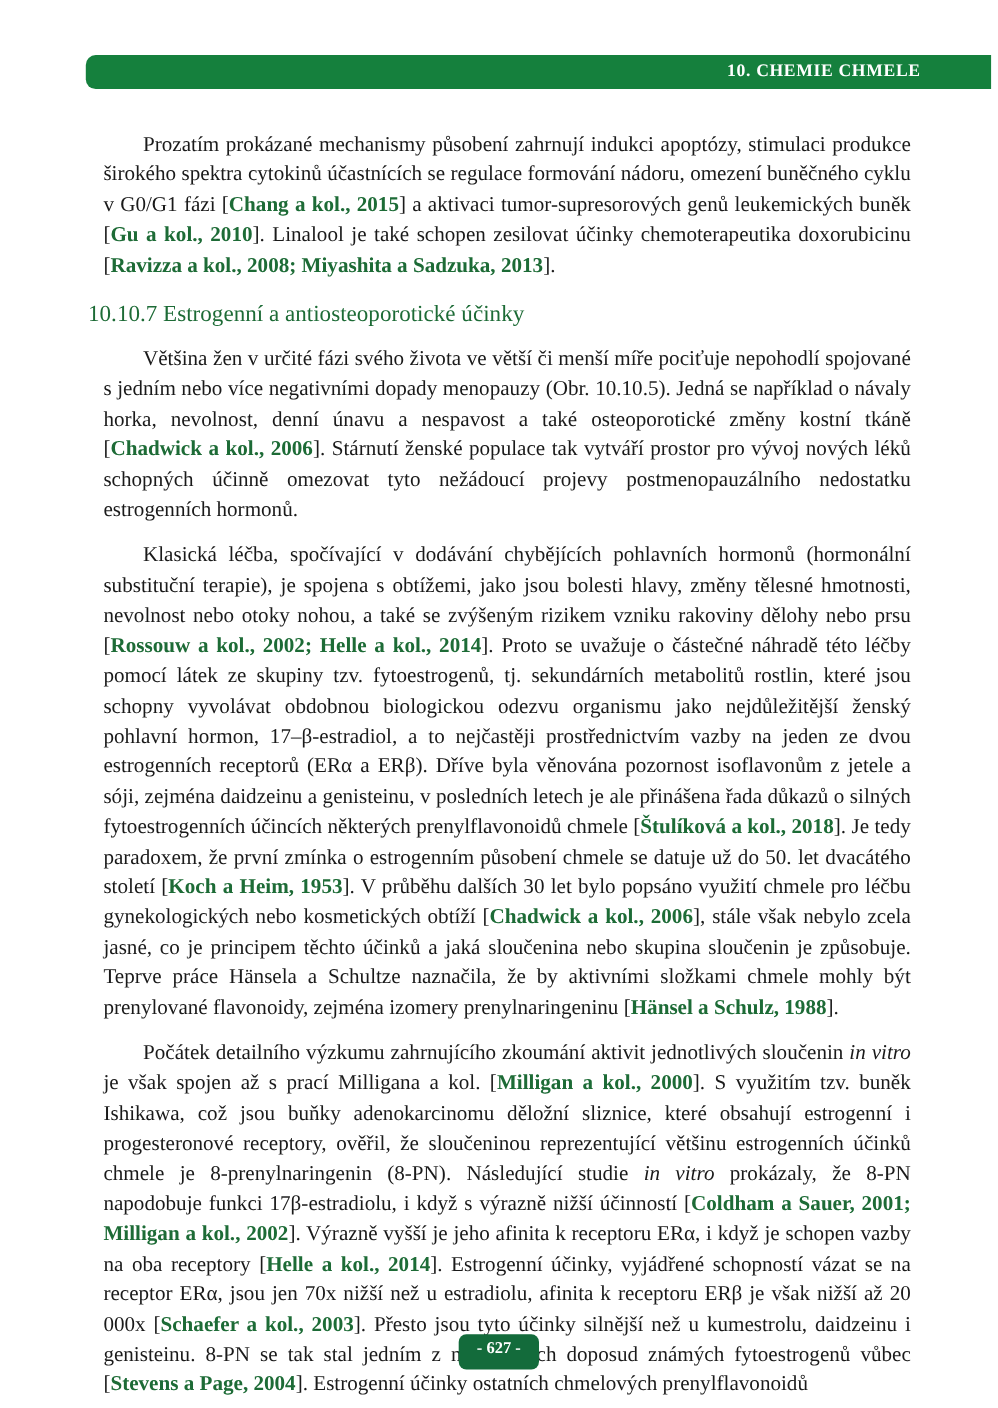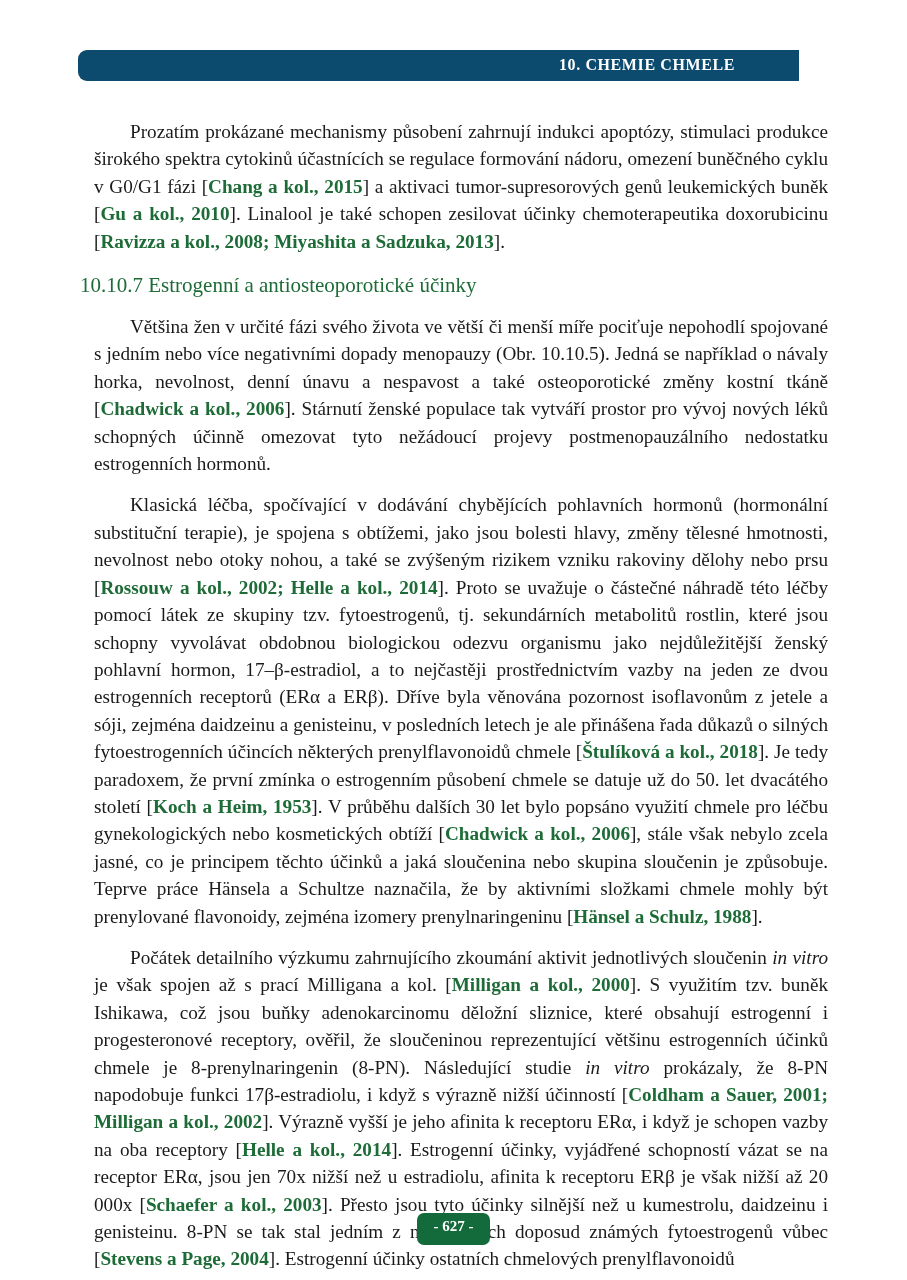--- a/index.html
+++ b/index.html
@@ -1,19 +1,19 @@
 <!DOCTYPE html>
 <html><head>
 <meta charset="utf-8">
 <style>
   html, body { margin:0; padding:0; background:#ffffff; }
   body { width:907px; height:1280px; position:relative; overflow:hidden;
          font-family:"Liberation Serif", serif; color:#1a1a1a; }
-  .header-bar { position:absolute; left:78px; top:50px; width:721px; height:31px;
-                background:#0c4a6e; border-radius:9px 0 0 9px; }
+  .header-bar { position:absolute; left:78px; top:50px; width:823px; height:31px;
+                background:#15803d; border-radius:9px 0 0 9px; }
   .header-title { position:absolute; right:64px; top:6px; color:#ffffff;
                   font-family:"Liberation Serif", serif; font-weight:bold;
                   font-size:16px; letter-spacing:0.6px; }
   .content { position:absolute; left:80px; top:104px; width:762px;
              font-size:19.2px; line-height:27.4px; text-align:justify; }
   .para { margin:14px; text-indent:36px; }
   .para.first { text-indent:36px; }
   .cite { color:#1d6b36; font-weight:bold; }
   .bold { font-weight:normal; }
   .it { font-style:italic;font-family:Liberation Serif, serif; }

